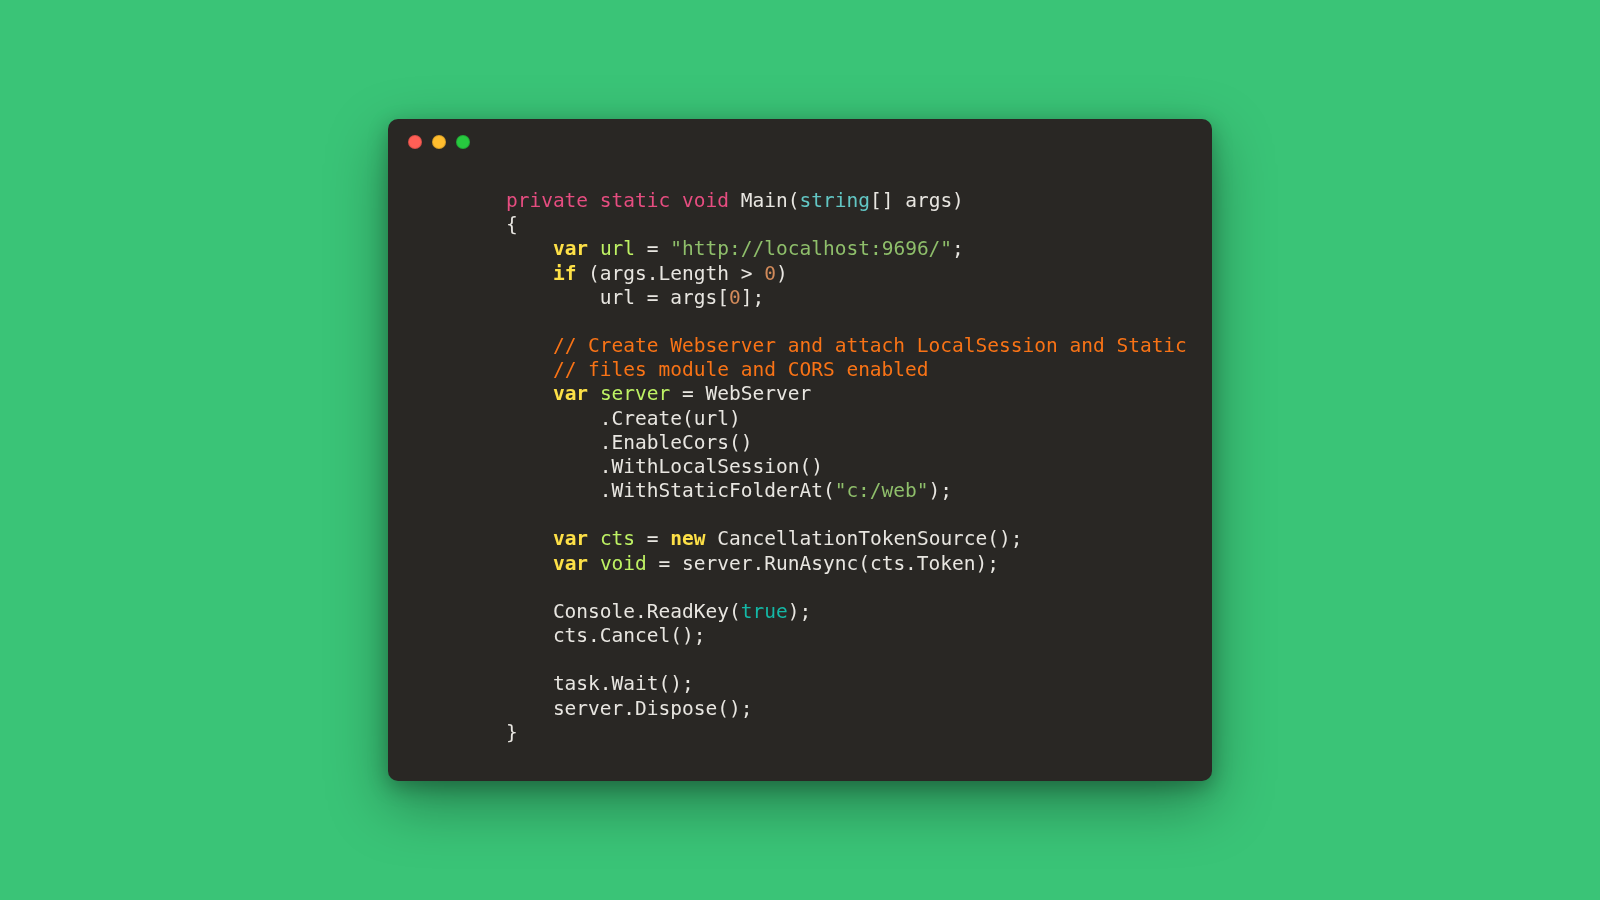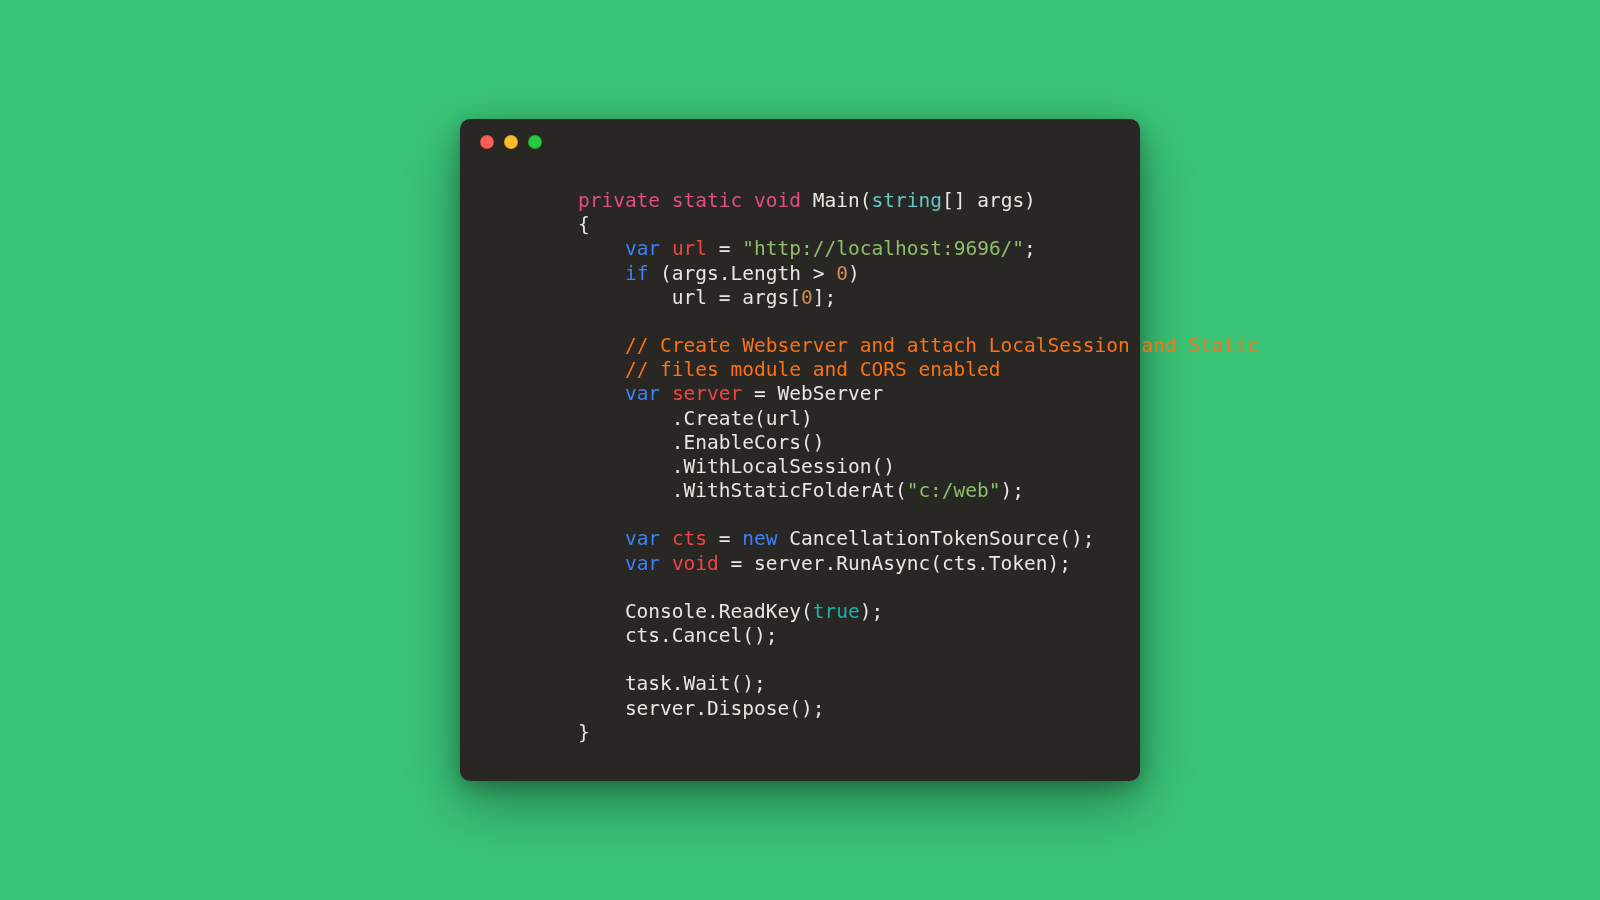--- a/index.html
+++ b/index.html
@@ -5,21 +5,21 @@
   * { margin: 0; padding: 0; box-sizing: border-box; }
   html, body { width: 1600px; height: 900px; overflow: hidden; }
   body {
     background: #3ac477;
     display: flex;
     align-items: center;
     justify-content: center;
     font-family: "SF Mono", "Menlo", "Consolas", "DejaVu Sans Mono", ui-monospace, monospace;
   }
   .window {
-    width: 680px;
+    width: 824px;
     background: #292724;
     border-radius: 10px;
     box-shadow: 0 22px 60px rgba(0,0,0,0.35), 0 6px 20px rgba(0,0,0,0.25);
     padding-bottom: 36px;
   }
   .titlebar {
     height: 46px;
     display: flex;
     align-items: center;
     padding-left: 20px;
@@ -37,22 +37,22 @@
   pre.code {
     color: #e8e6e1;
     font-size: 19.5px;
     line-height: 1.24;
     padding: 24px 24px 0 24px;
     white-space: pre;
     font-family: inherit;
   }
   .k-mod   { color: #e64d80; }   
   .k-type  { color: #62c6c4; }   
-  .k-decl  { color: #3b82f6; }   
-  .k-name  { color: #ef4444; }   
+  .k-decl  { color: #fde047; font-weight: bold; }   
+  .k-name  { color: #bef264; }   
   .k-str   { color: #8fbf6b; }   
   .k-num   { color: #d28a5a; }   
   .k-bool  { color: #14b8a6; }   
   .k-cmt   { color: #f97316; }   
 </style>
 </head>
 <body>
 
 <div class="window">
   <div class="titlebar">

